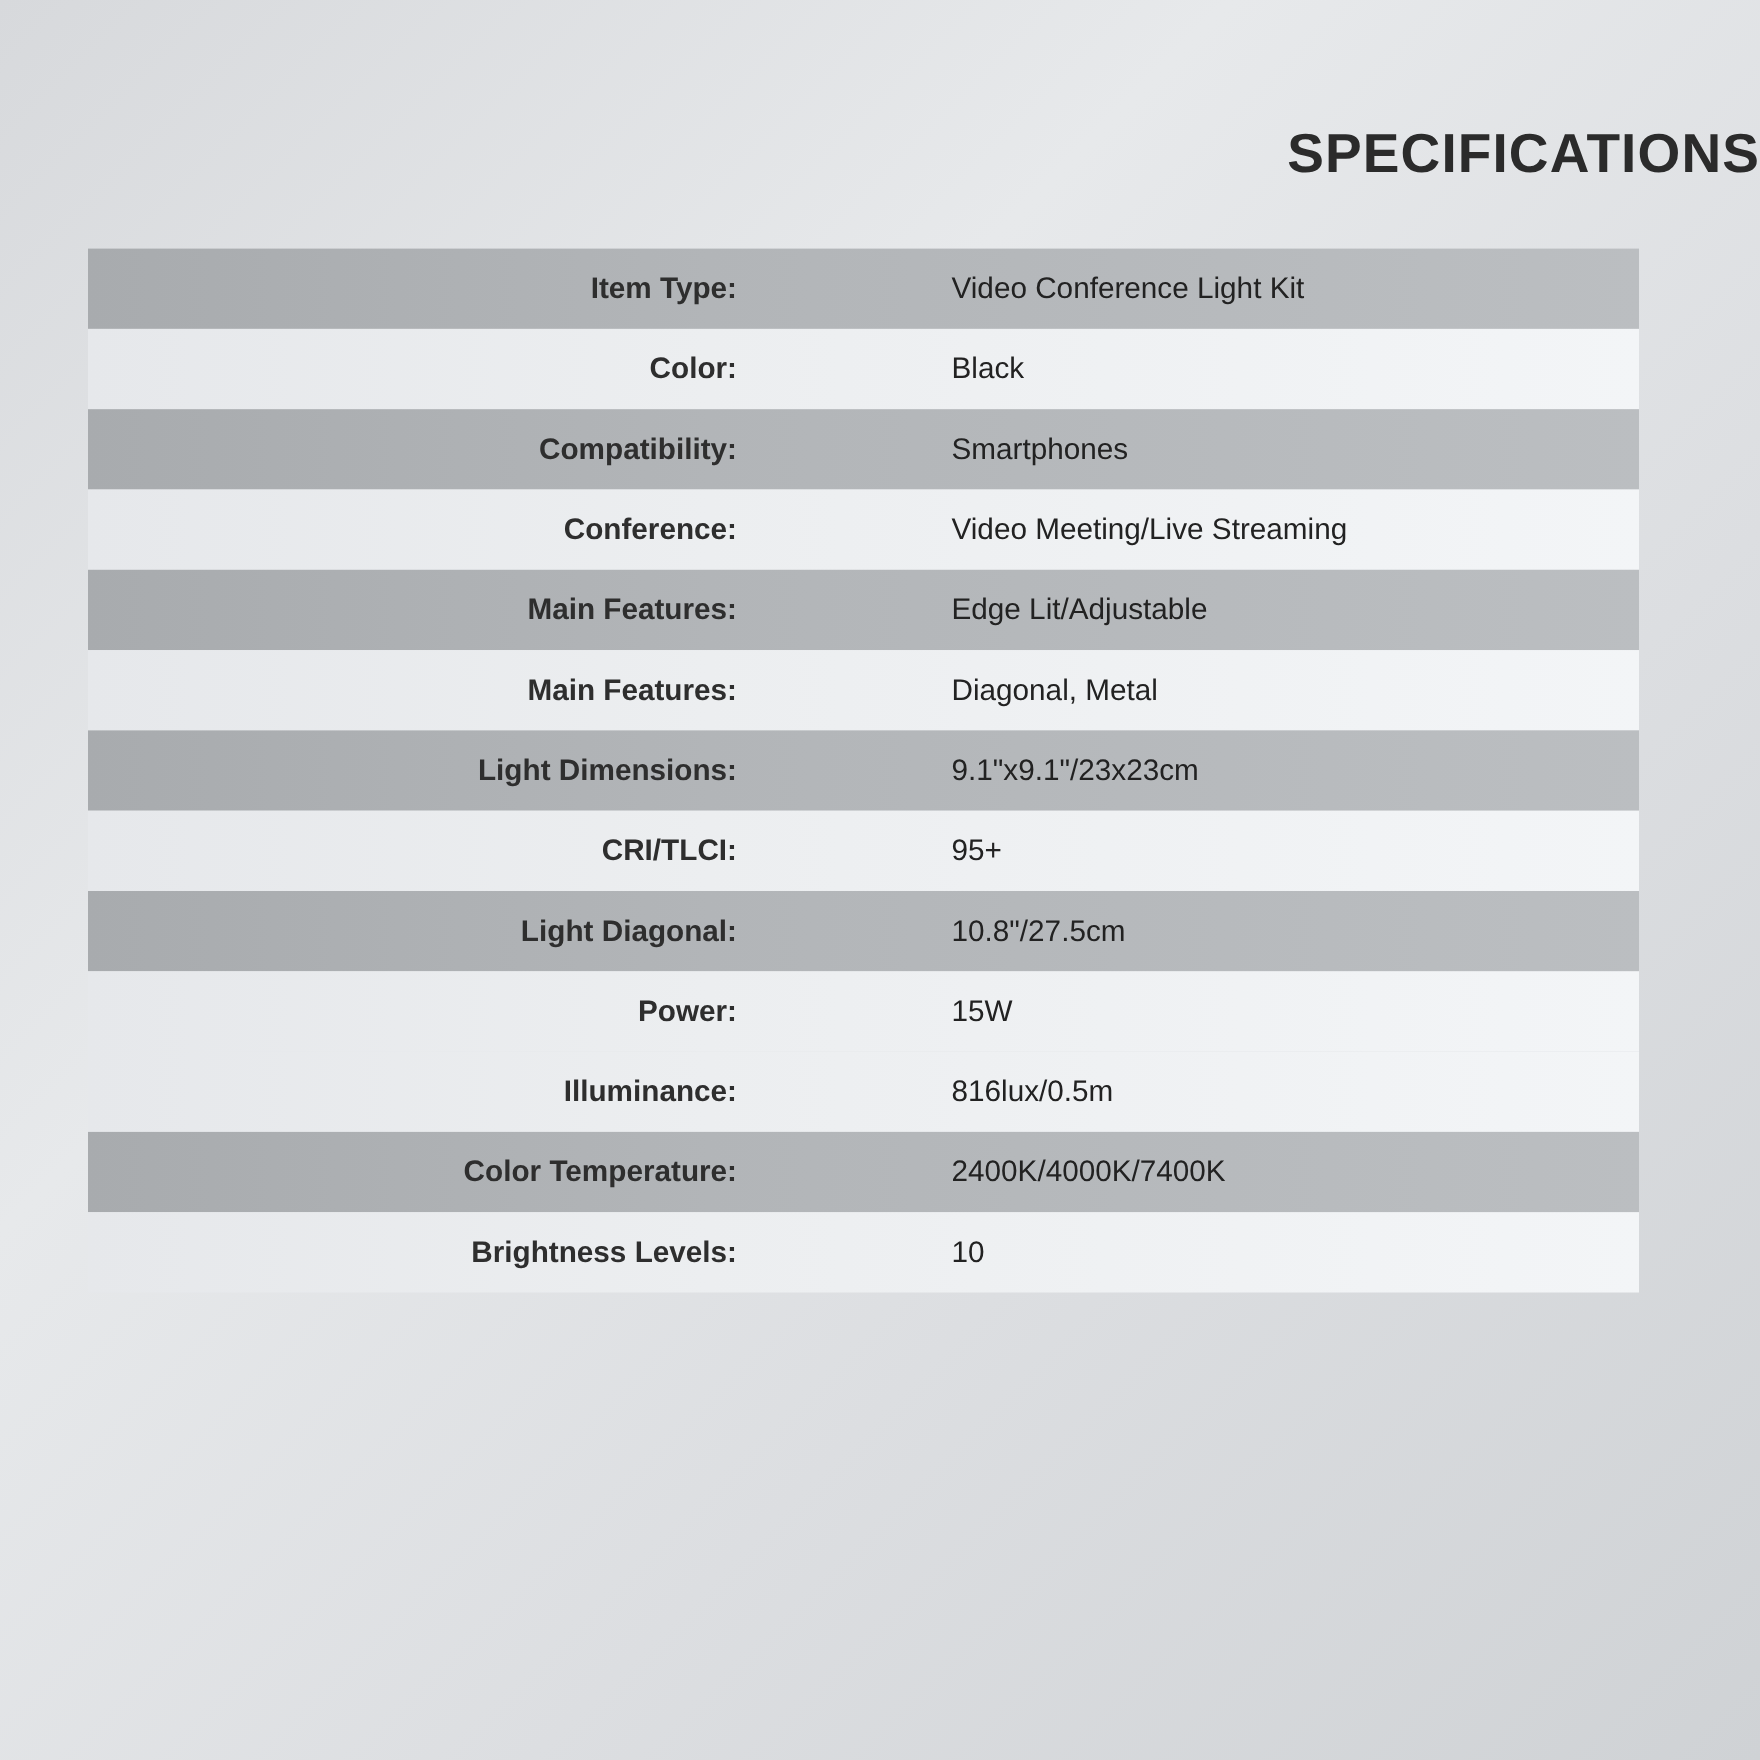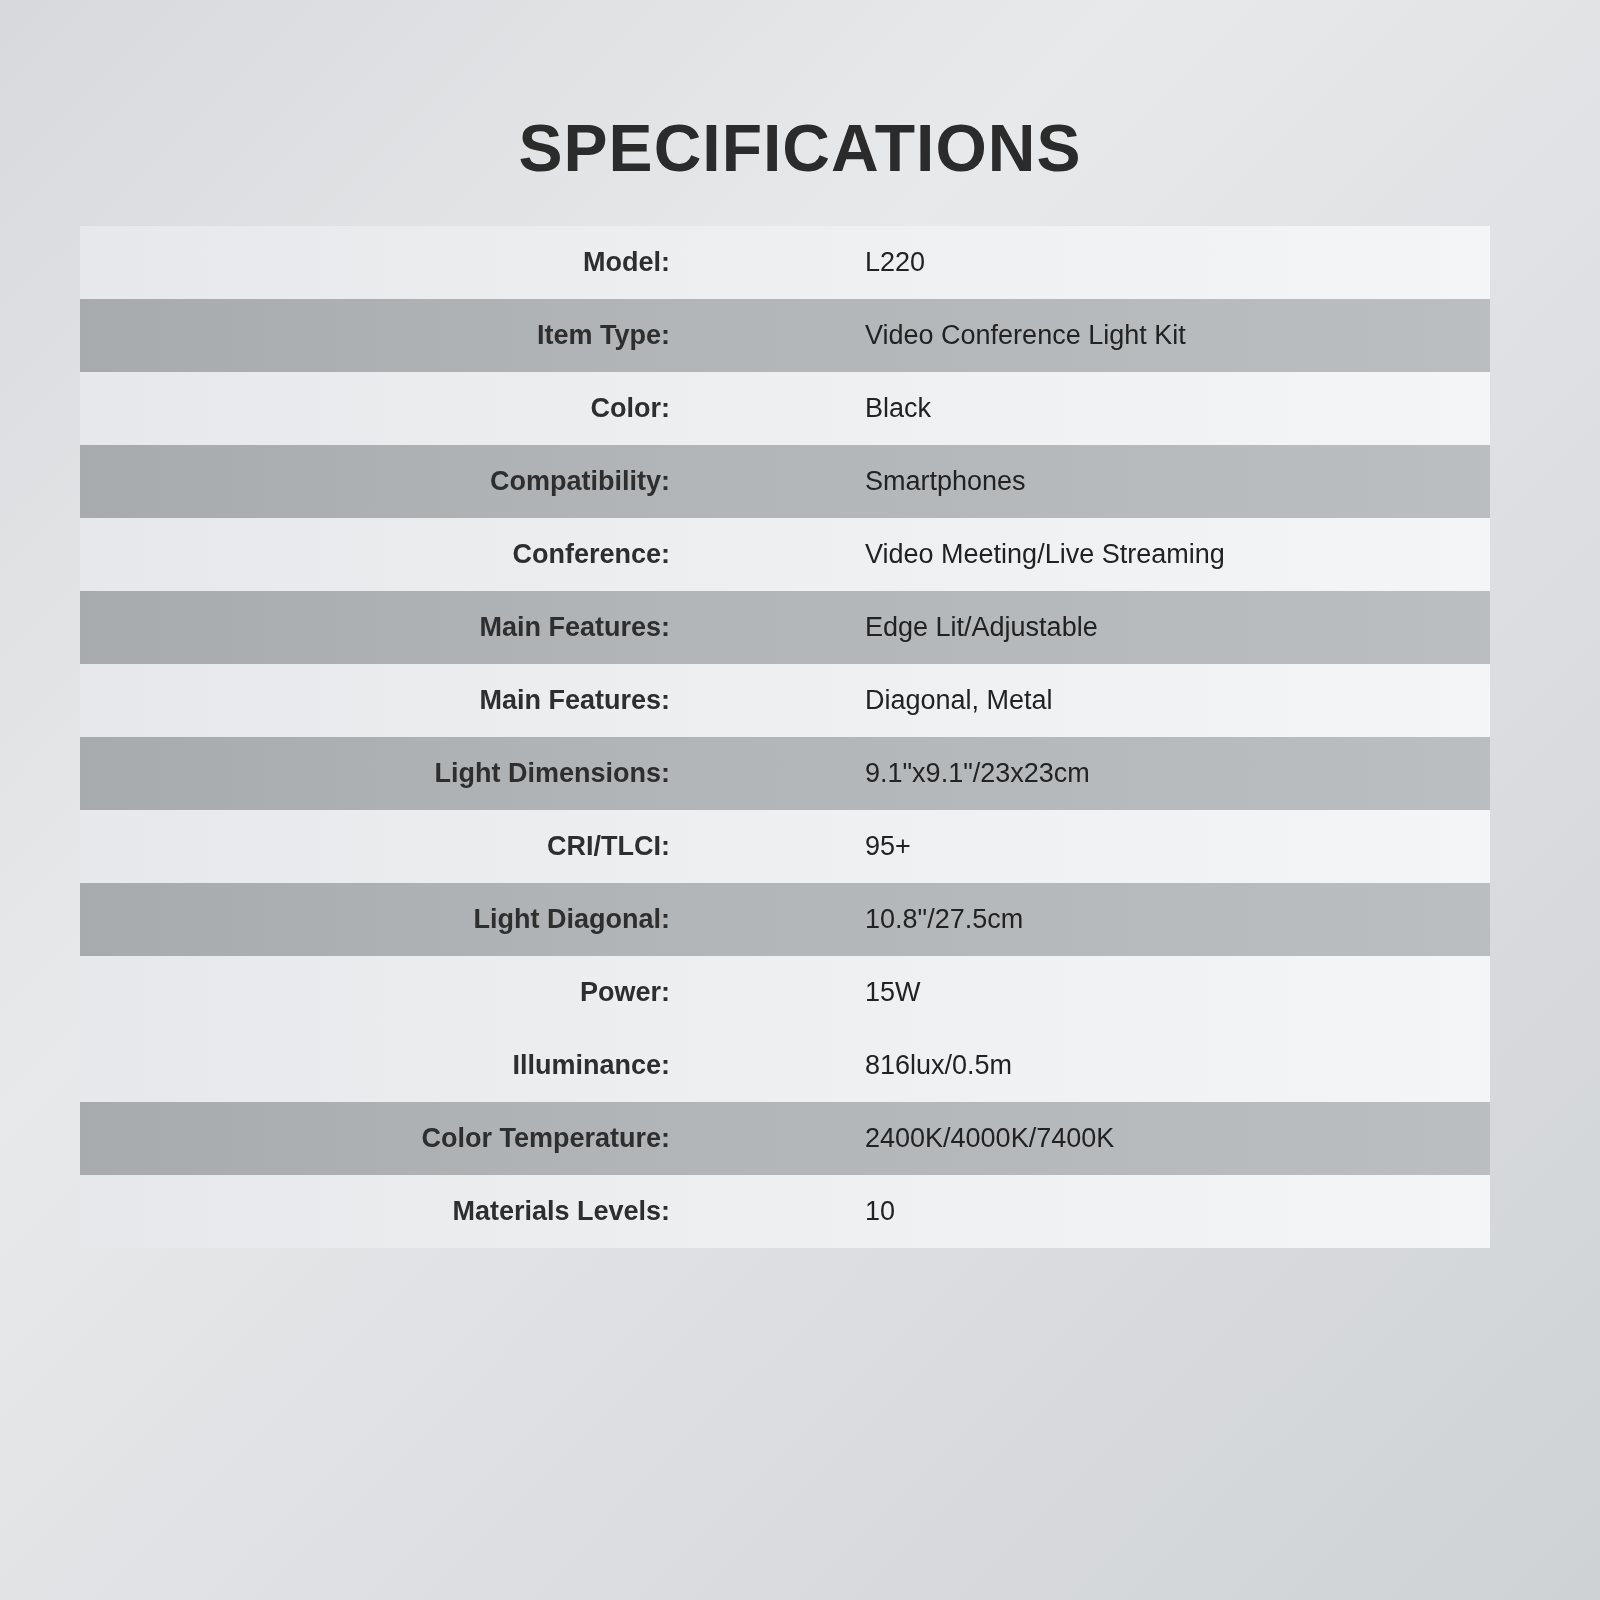--- a/index.html
+++ b/index.html
@@ -17,22 +17,22 @@
     position: relative;
     width: 1600px;
     height: 1600px;
     box-sizing: border-box;
   }
   .title {
     position: absolute;
     top: 110px;
     left: 0;
     width: 1600px;
-    text-align: center;
-    font-size: 66px;
+    text-align: right;
+    font-size: 50px;
     font-weight: bold;
     letter-spacing: 1px;
     color: #2b2b2b;
   }
   .spec-table {
     position: absolute;
     top: 226px;
     left: 80px;
     width: 1410px;
     border-collapse: collapse;
@@ -68,24 +68,20 @@
 </style>
 </head>
 <body>
 
 <div class="page">
 
   <div class="title">SPECIFICATIONS</div>
 
   <table class="spec-table">
     <tbody>
-        <tr class="odd">
-          <td class="label">Model:</td>
-          <td class="value">L220</td>
-        </tr>
         <tr class="even">
           <td class="label">Item Type:</td>
           <td class="value">Video Conference Light Kit</td>
         </tr>
         <tr class="odd">
           <td class="label">Color:</td>
           <td class="value">Black</td>
         </tr>
         <tr class="even">
           <td class="label">Compatibility:</td>
@@ -121,19 +117,19 @@
         </tr>
         <tr class="odd">
           <td class="label">Illuminance:</td>
           <td class="value">816lux/0.5m</td>
         </tr>
         <tr class="even">
           <td class="label">Color Temperature:</td>
           <td class="value">2400K/4000K/7400K</td>
         </tr>
         <tr class="odd">
-          <td class="label">Materials Levels:</td>
+          <td class="label">Brightness Levels:</td>
           <td class="value">10</td>
         </tr>
       </tbody>
   </table>
 
 </div>
 
 </body></html>

